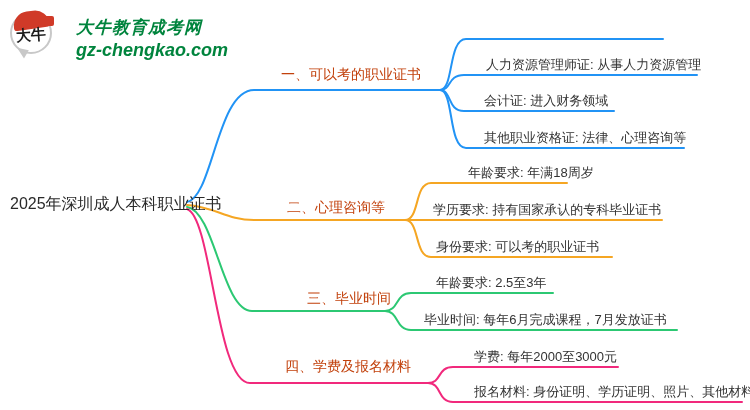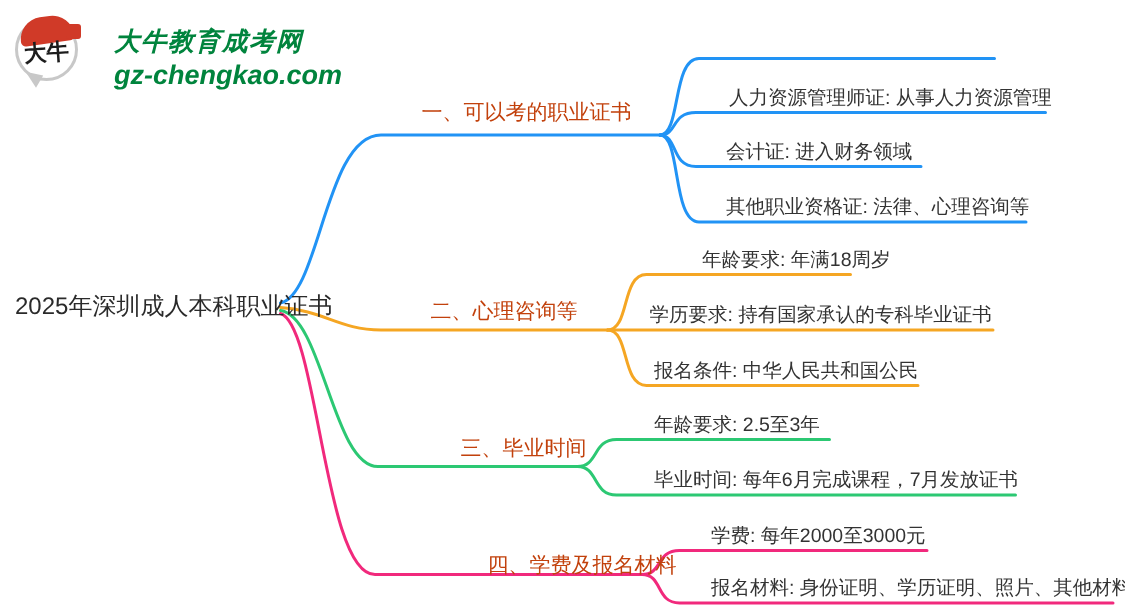--- a/index.html
+++ b/index.html
@@ -93,29 +93,29 @@
       <div class="logo-name">大牛教育成考网</div>
       <div class="logo-url">gz-chengkao.com</div>
     </div>
   </div>
 
   <div class="node root-label" style="left:10px; top:194px;">2025年深圳成人本科职业证书</div>
 
   <div class="node main-label" style="left:281px; top:66px;">一、可以考的职业证书</div>
   <div class="node main-label" style="left:287px; top:199px;">二、心理咨询等</div>
   <div class="node main-label" style="left:287px; top:290px;margin-left:20px;">三、毕业时间</div>
-  <div class="node main-label" style="left:285px; top:368px;margin-left:40px;">四、学费及报名材料</div>
+  <div class="node main-label" style="left:285px; top:358px;">四、学费及报名材料</div>
 
   <div class="node sub-label" style="left:486px; top:56px;">人力资源管理师证: 从事人力资源管理</div>
   <div class="node sub-label" style="left:484px; top:92px;">会计证: 进入财务领域</div>
   <div class="node sub-label" style="left:484px; top:129px;">其他职业资格证: 法律、心理咨询等</div>
 
   <div class="node sub-label" style="left:436px; top:164px;margin-left:32px;">年龄要求: 年满18周岁</div>
   <div class="node sub-label" style="left:420px; top:201px;margin-left:13px;">学历要求: 持有国家承认的专科毕业证书</div>
-  <div class="node sub-label" style="left:436px; top:238px;">报名条件: 中华人民共和国公民</div>
+  <div class="node sub-label" style="left:436px; top:238px;">身份要求: 可以考的职业证书</div>
 
   <div class="node sub-label" style="left:436px; top:274px;">年龄要求: 2.5至3年</div>
-  <div class="node sub-label" style="left:436px; top:311px;">毕业时间: 每年6月完成课程，7月发放证书</div>
+  <div class="node sub-label" style="left:424px; top:311px;">毕业时间: 每年6月完成课程，7月发放证书</div>
 
   <div class="node sub-label" style="left:474px; top:348px;">学费: 每年2000至3000元</div>
   <div class="node sub-label" style="left:474px; top:383px;">报名材料: 身份证明、学历证明、照片、其他材料</div>
 
 </div>
 
 </body></html>

